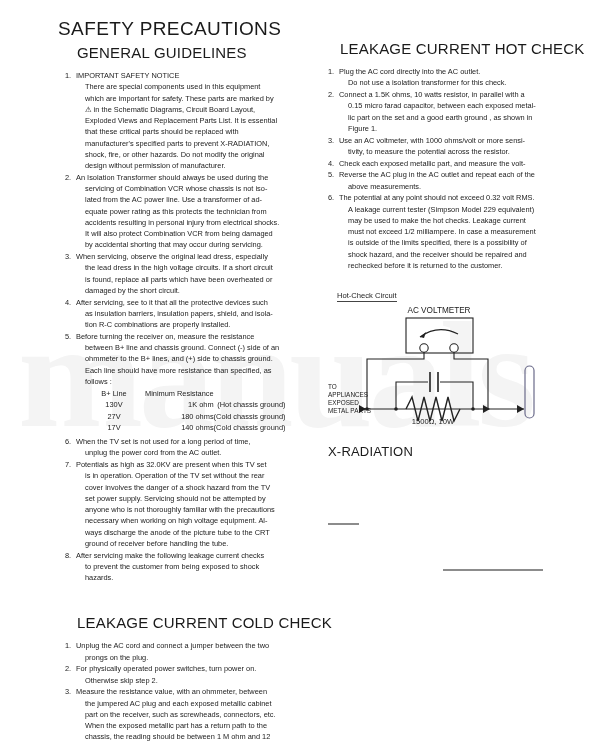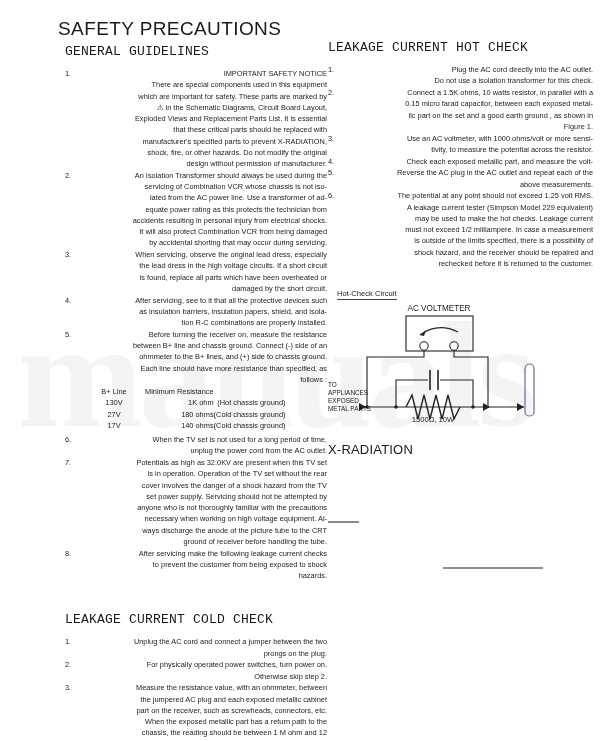--- a/index.html
+++ b/index.html
@@ -48,47 +48,46 @@
     left: 58px; top: 18px;
     font-size: 19px;
     letter-spacing: 0.4px;
     color: #1a1a1a;
   }
 
   .col-left  { position: absolute; left: 65px;  top: 44px; width: 262px; }
   .col-right { position: absolute; left: 328px; top: 40px; width: 265px; }
 
   .sec-head {
-    font-size: 13px;
+    font-size: 15px;
     letter-spacing: 0.2px;
     color: #1a1a1a;
-    margin: 0 0 9px 0;
+    margin: 0 0 9px 12px;
     white-space: nowrap;
-    font-family: Liberation Mono, monospace;
   }
   .sec-head.mid { margin-top: 0; }
 
   ol.numlist {
     list-style: none;
     margin: 0; padding: 0;
     font-size: 7.4px;
     line-height: 1.52;
     color: #222;
   }
   ol.numlist > li {
     position: relative;
     padding-left: 11px;
     margin-bottom: 0.5px;
   }
   ol.numlist > li > .num {
     position: absolute;
     left: 0; top: 0;
     width: 10px;
   }
-  ol.numlist > li > .body { display: block; text-align: right; }
+  ol.numlist > li > .body { display: block; }
   ol.numlist > li > .body > .ln { display: block; }
   .indent { padding-left: 9px; display:block; }
 
   
   table.res-table {
     border-collapse: collapse;
     font-size: 7.4px;
     margin-left: 18px;
     margin-top: 1px;
     line-height: 1.52;
@@ -321,21 +320,21 @@
         <li>
           <span class="num">5.</span>
           <span class="body">
             <span class="ln">Reverse the AC plug in the AC outlet and repeat each of the</span>
             <span class="ln indent">above measurements.</span>
           </span>
         </li>
         <li>
           <span class="num">6.</span>
           <span class="body">
-            <span class="ln">The potential at any point should not exceed 1.25 volt RMS.</span>
+            <span class="ln">The potential at any point should not exceed 0.32 volt RMS.</span>
             <span class="ln indent">A leakage current tester (Simpson Model 229 equivalent)</span>
             <span class="ln indent">may be used to make the hot checks. Leakage current</span>
             <span class="ln indent">must not exceed 1/2 milliampere. In case a measurement</span>
             <span class="ln indent">is outside of the limits specified, there is a possibility of</span>
             <span class="ln indent">shock hazard, and the receiver should be repaired and</span>
             <span class="ln indent">rechecked before it is returned to the customer.</span>
           </span>
         </li>
       </ol>
 

